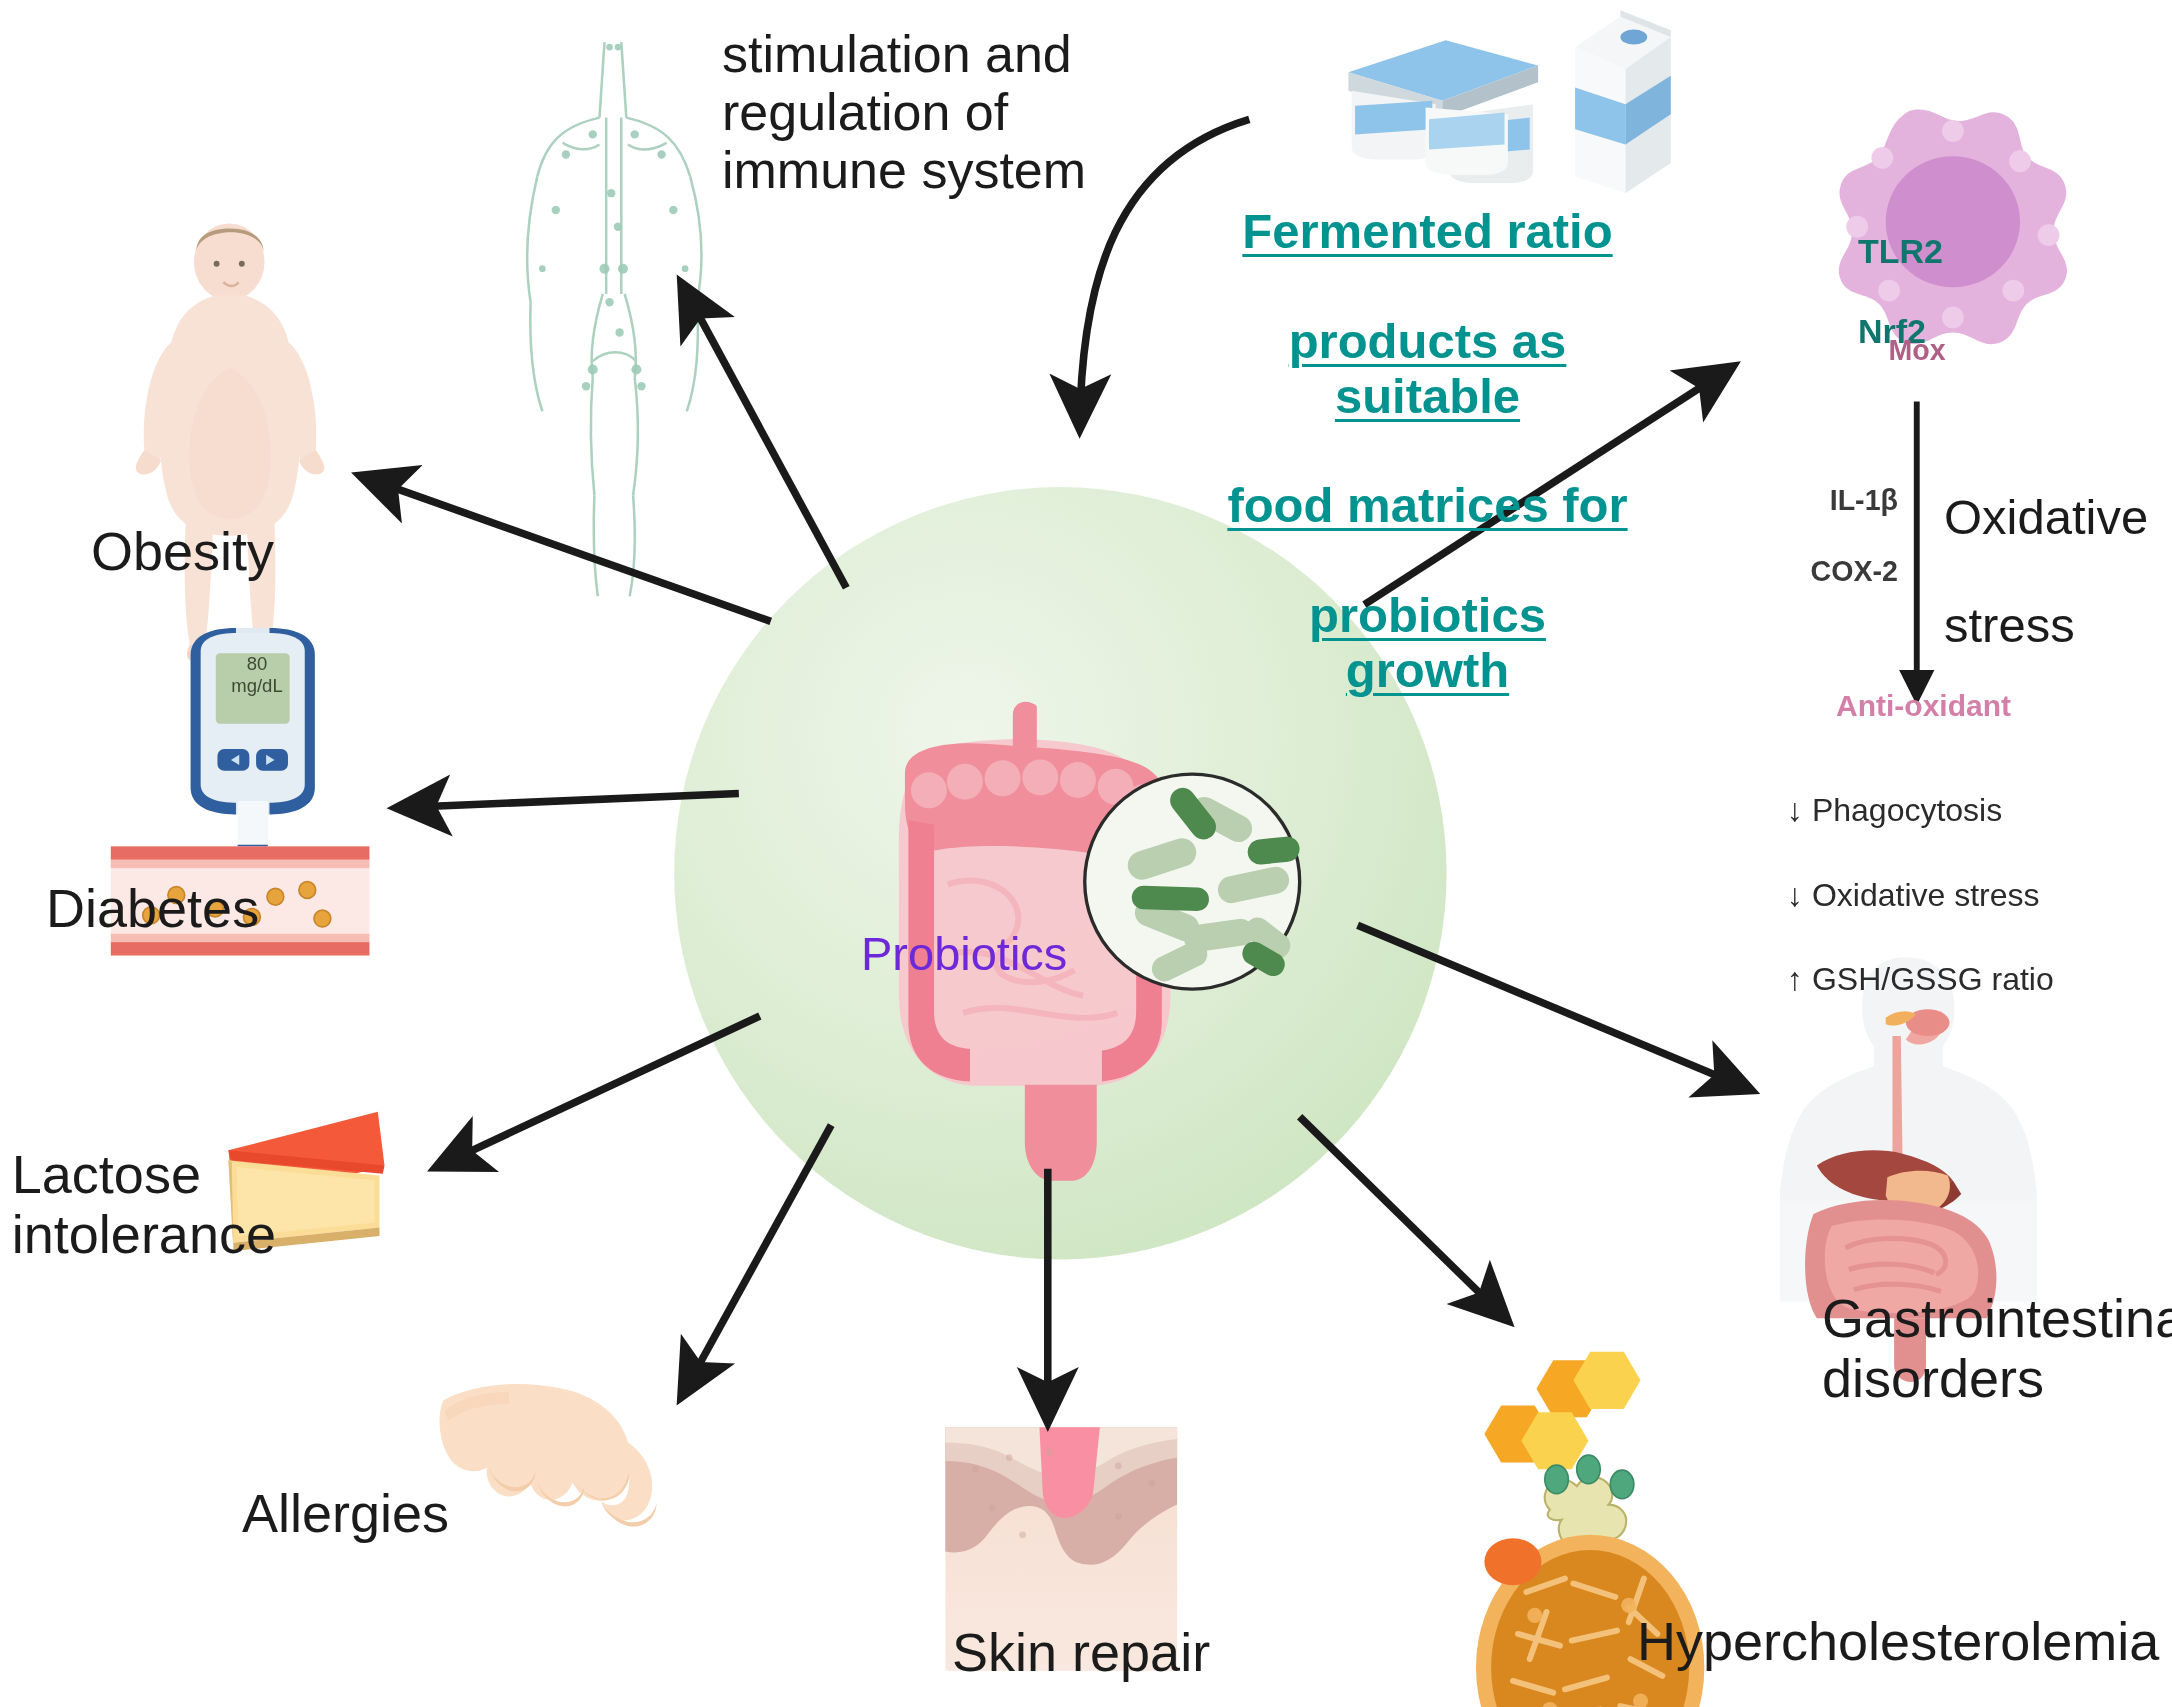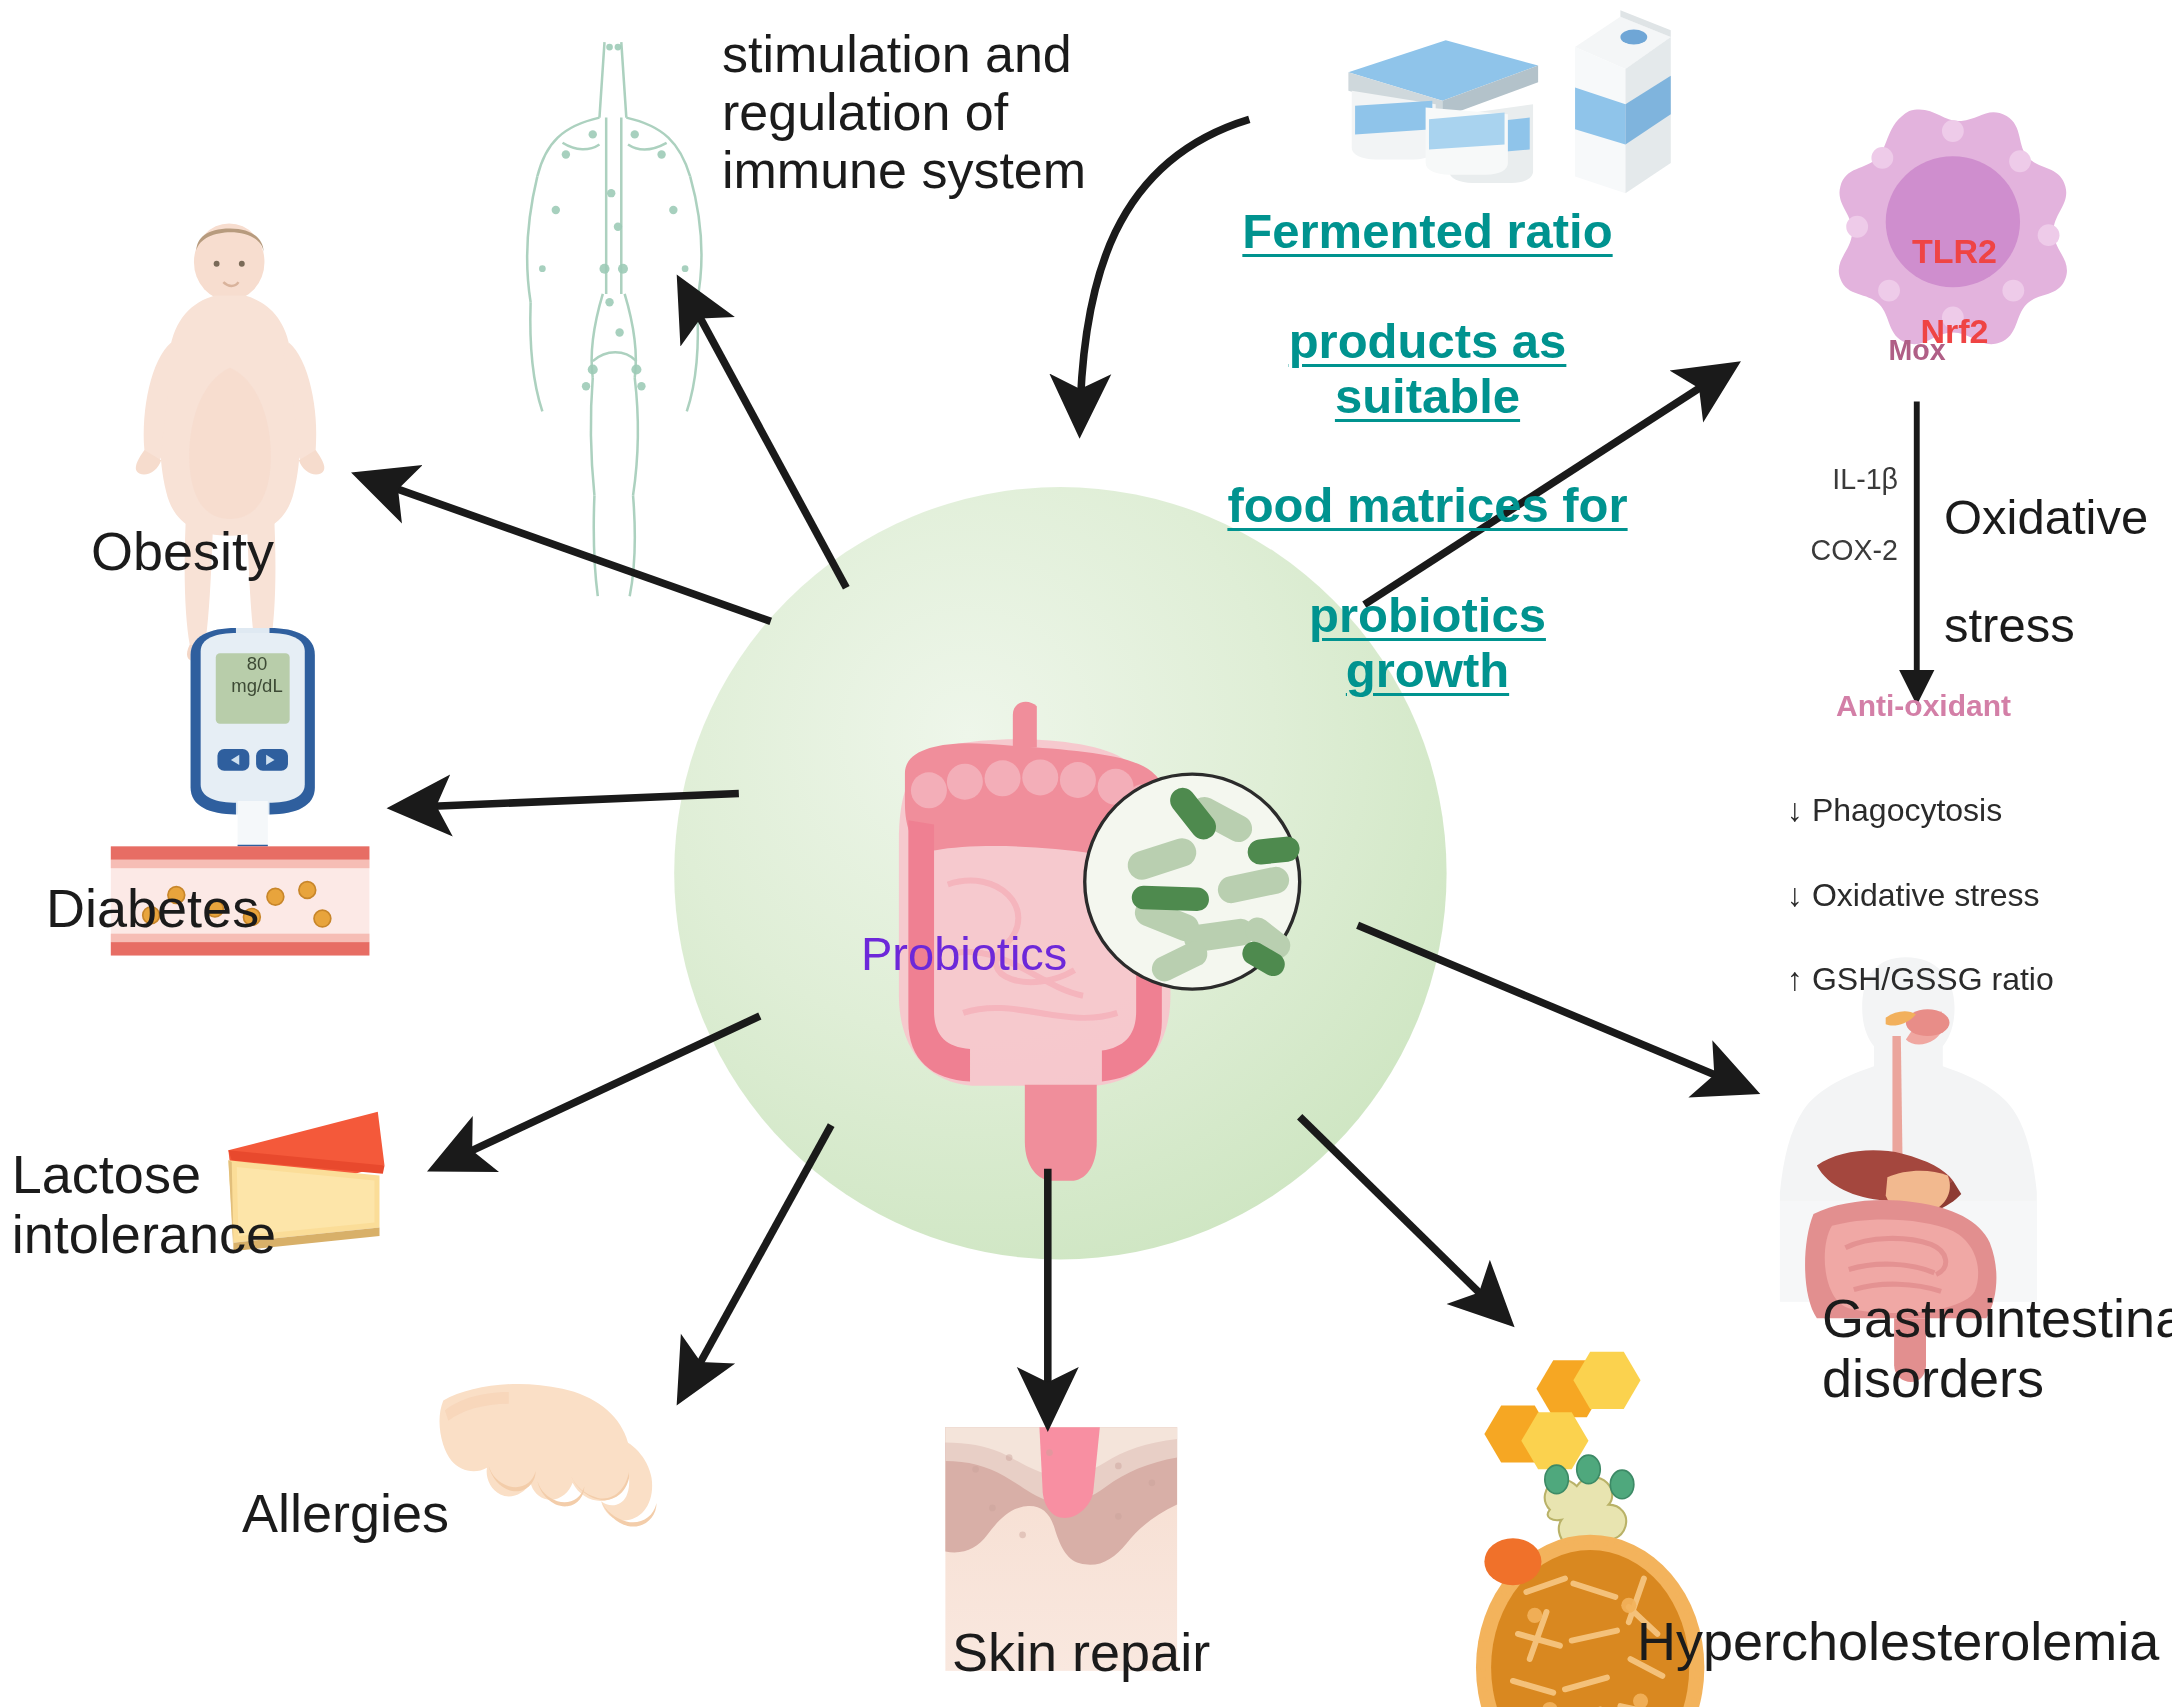--- a/index.html
+++ b/index.html
@@ -27,21 +27,21 @@
                 text-underline-offset:5.9px; text-align:center; }
   .t-center   { font-size:49px; font-weight:bold; color:#b07c2b;
                 text-decoration:underline; text-decoration-thickness:3.4px;
                 text-underline-offset:7.6px; text-align:center; }
   .t-probio   { font-size:47px; color:#6d28d9; }
   .t-mox      { font-size:28.6px; font-weight:bold; color:#b05f86; text-align:center; }
   .t-anti     { font-size:30px; font-weight:bold; color:#d37fa7; text-align:center; }
   .t-cyto     { font-size:28.6px; color:#3a3a3a; line-height:1.25; text-align:right; }
   .t-oxid     { font-size:49px; color:#1b1b1b; line-height:1.1; }
   .t-bullets  { font-size:32px; color:#2b2b2b; line-height:1.32; }
-  .t-cellcore { font-size:34px; font-weight:bold; color:#ef4444; text-align:center; line-height:1.18; }
+  .t-cellcore { font-size:34px; font-weight:bold; color:#0f766e; line-height:1.18; }
 </style>
 </head>
 <body>
 
 <div id="stage">
 
   <svg class="layer art" viewBox="0 0 2587 2033">
     <defs>
       <radialGradient id="gCircle" cx="38%" cy="32%" r="72%">
         <stop offset="0%" stop-color="#eef6ea"></stop>
@@ -435,21 +435,21 @@
 
 
   <div class="lbl t-probio" style="left:861px; top:928px;">Probiotics</div>
 
   <div class="lbl t-cellcore" style="left:1858px; top:191px; width:193px;">
     <span>TLR2</span><br>
     <span>Nrf2</span>
   </div>
   <div class="lbl t-mox" style="left:1833px; top:334px; width:168px;">Mox</div>
 
-  <div class="lbl t-cyto" style="left:1747px; top:426px; width:151px;">
+  <div class="lbl t-cyto" style="left:1747px; top:447px; width:151px;font-weight:bold;">
     <span>IL-1β</span><br>
     <span>COX-2</span>
   </div>
 
   <div class="lbl t-oxid" style="left:1944px; top:437px; width:244px;">
     <span>Oxidative</span><br>
     <span>stress</span>
   </div>
 
   <div class="lbl t-anti" style="left:1789px; top:689px; width:269px;">Anti-oxidant</div>

